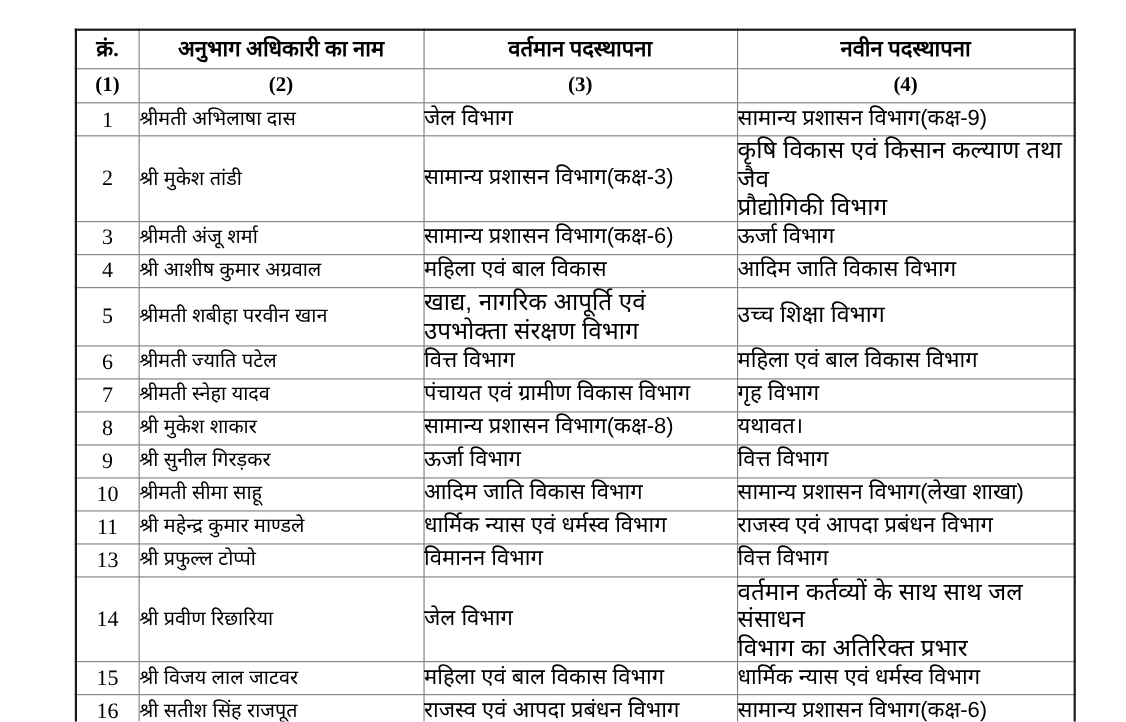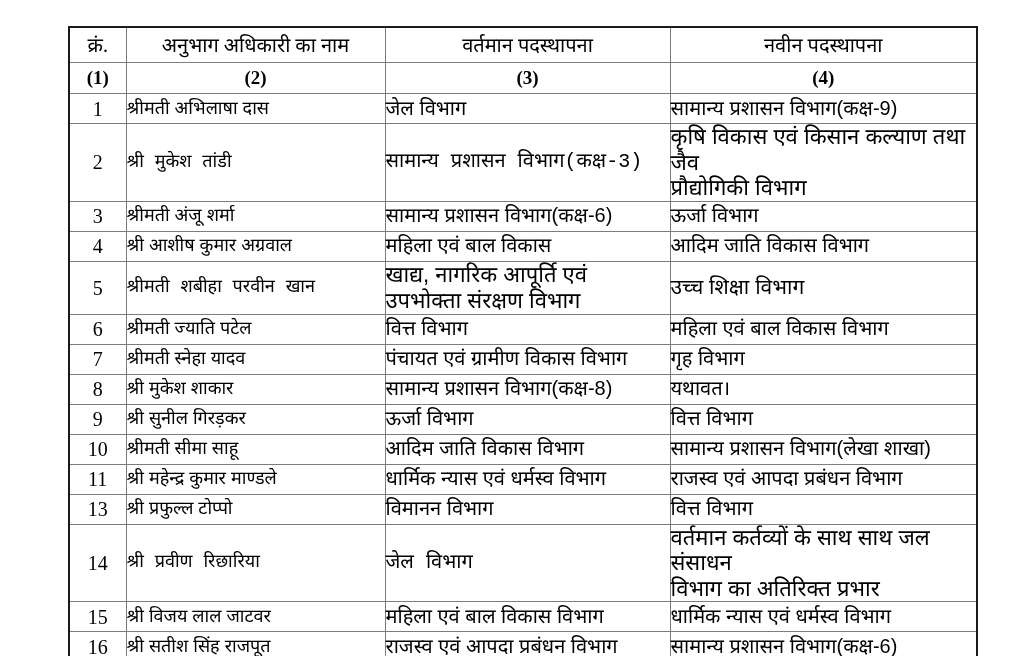--- a/index.html
+++ b/index.html
@@ -50,21 +50,21 @@
   
   col.c1 { width: 57px; }
   col.c2 { width: 259px; }
   col.c3 { width: 285px; }
   col.c4 { width: 307px; }
 
   
   tr.head-title td {
     height: 34px;
     text-align: center;
-    font-weight: normal;
+    font-weight: bold;
     font-size: 20px;
     line-height: 1.05;
     border-top: 2px solid #1a1a1a;
     border-bottom: 1px solid #8a8a8a;
     white-space: nowrap;
     padding: 0 4px;
   }
   tr.head-num td {
     height: 30px;
     text-align: center;
@@ -117,21 +117,21 @@
   tr.r-12 td { height: 29px; }
   tr.r-13 td { height: 29px; }
   tr.r-14 td { height: 50px; margin-left: 30px; }
   tr.r-15 td { height: 29px; }
   tr.r-16 td { height: 29px; border-bottom: 2px solid #1a1a1a; }
 
   
   tr.strong-top td { border-top: 2px solid #1a1a1a; }
 
   
-  td.txt.bottom { vertical-align: bottom; padding-bottom: 3px; font-family: Liberation Mono, monospace; }
+  td.txt.bottom { vertical-align: bottom; padding-bottom: 3px; }
   td.txt.top    { vertical-align: top;    padding-top: 2px; }
   .line { display: block; }
 </style>
 </head>
 <body>
 
 <div id="page">
 
   <table id="posting-table">
     <colgroup>

